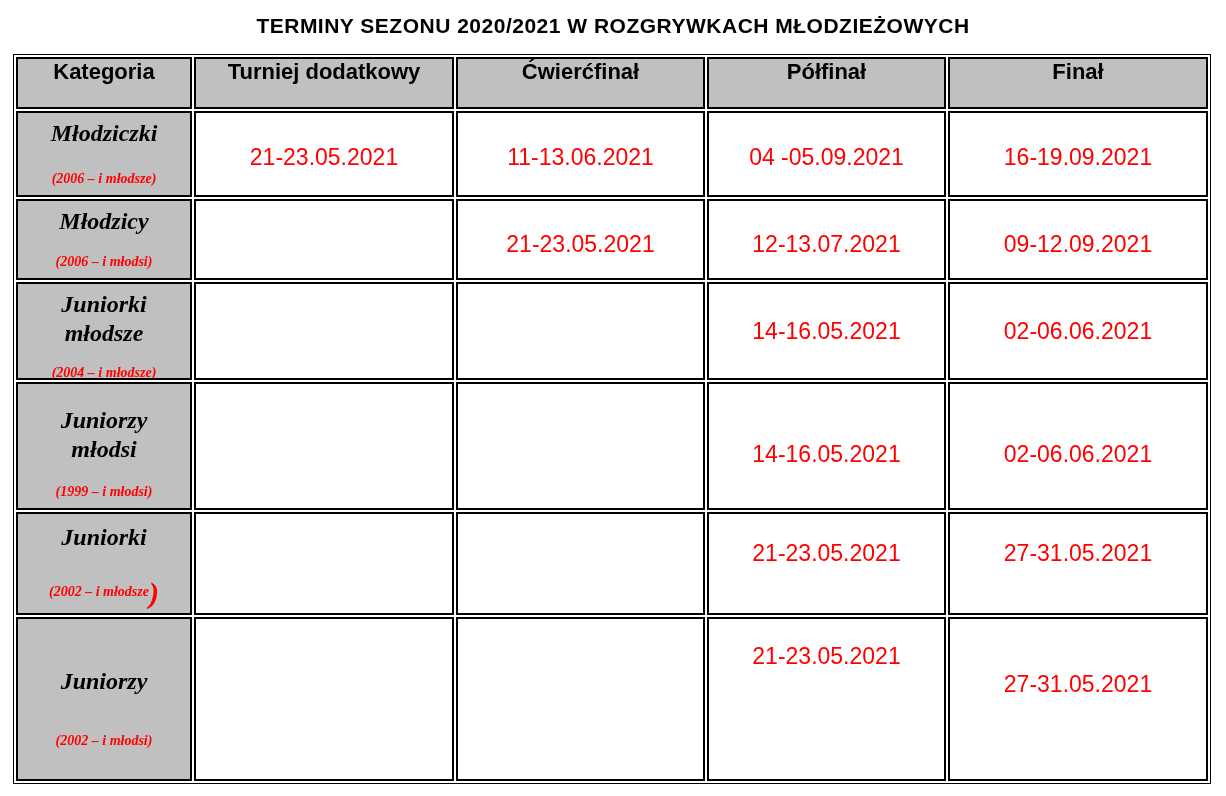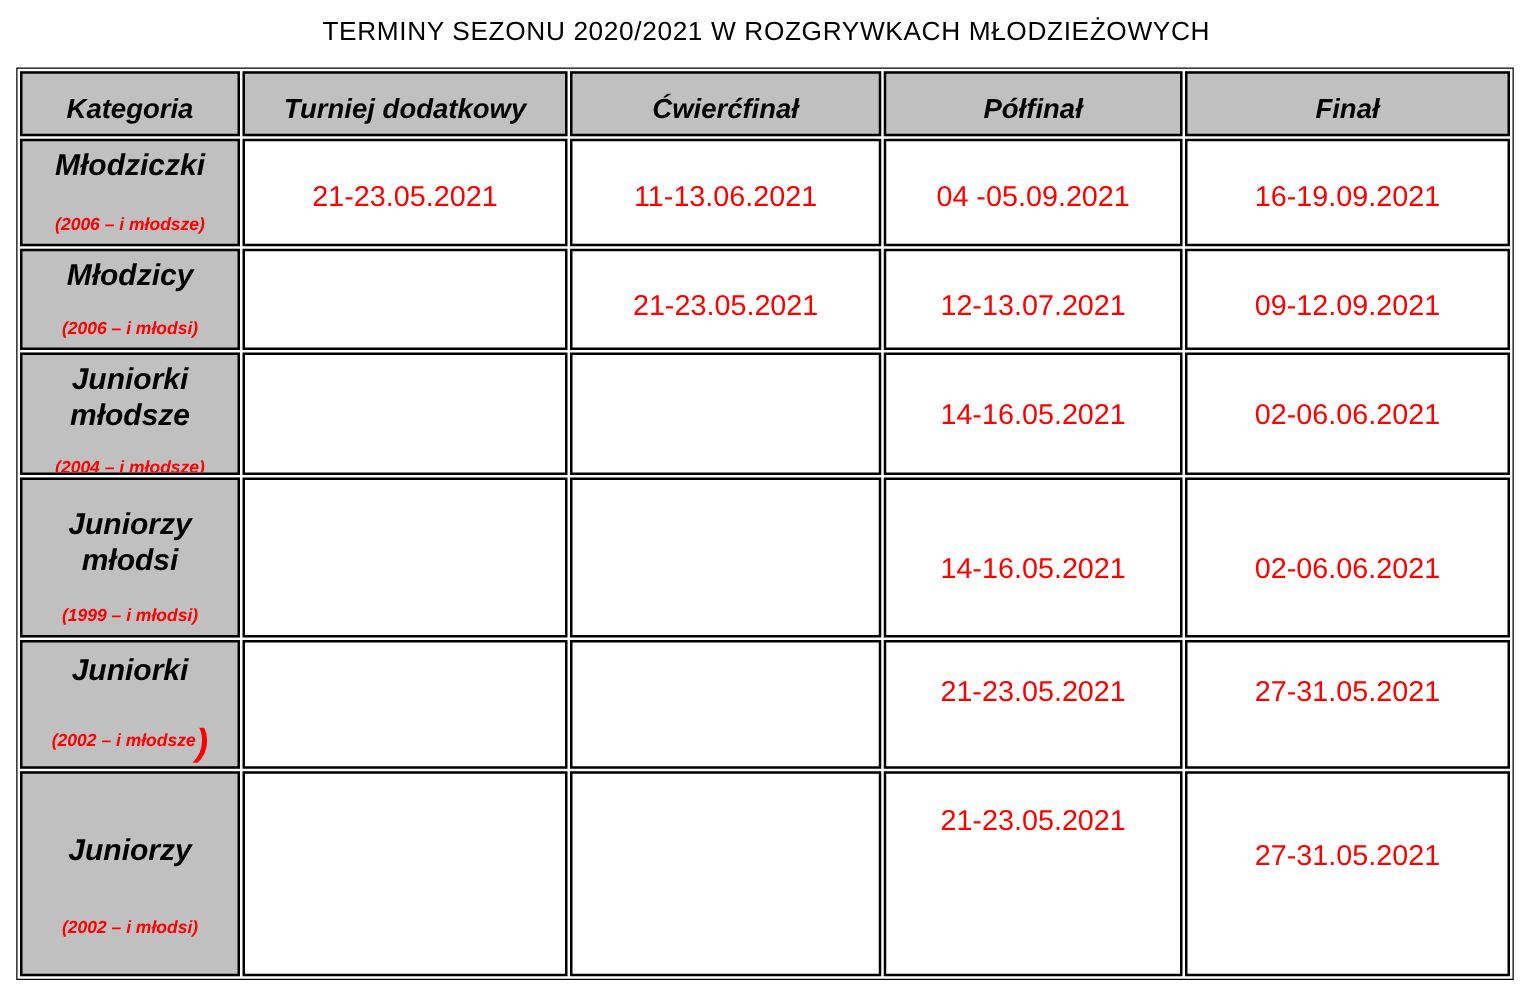--- a/index.html
+++ b/index.html
@@ -10,21 +10,21 @@
     height: 796px;
     overflow: hidden;
     font-family: "Liberation Sans", sans-serif;
   }
   .page { position: relative; width: 1226px; height: 796px; }
 
   .title {
     margin: 14px auto 0;
     text-align: center;
     font-size: 21px;
-    font-weight: normal;
+    font-weight: bold;
     color: #000;
     letter-spacing: 0.5px;
   }
 
   table.sched {
     table-layout: fixed;
     border-collapse: separate;
     border-spacing: 2px;
     border: 1px solid #000;
     background: #fff;
@@ -41,35 +41,35 @@
   col.c1 { width: 260px; }
   col.c2 { width: 249px; }
   col.c3 { width: 239px; }
   col.c4 { width: 260px; }
 
   tr.hdr th {
     height: 52px;
     background: #c0c0c0;
     font-size: 22px;
     font-weight: bold;
-    font-style: italic;
     color: #000;
     vertical-align: bottom;
-    padding-bottom: 7px;
+    padding-bottom: 22px;
     text-align: center;
   }
 
   td.cat { background: #c0c0c0; vertical-align: top; }
   .catwrap {
     box-sizing: border-box;
     display: flex;
     flex-direction: column;
     align-items: center;
     justify-content: space-between;
     padding: 6px 4px 8px;
+    font-family: Liberation Serif, serif;
   }
   .name {
     font-size: 24px;
     font-weight: bold;
     font-style: italic;
     color: #000;
     line-height: 1.2;
     text-align: center;
   }
   .name span { display: block; }

